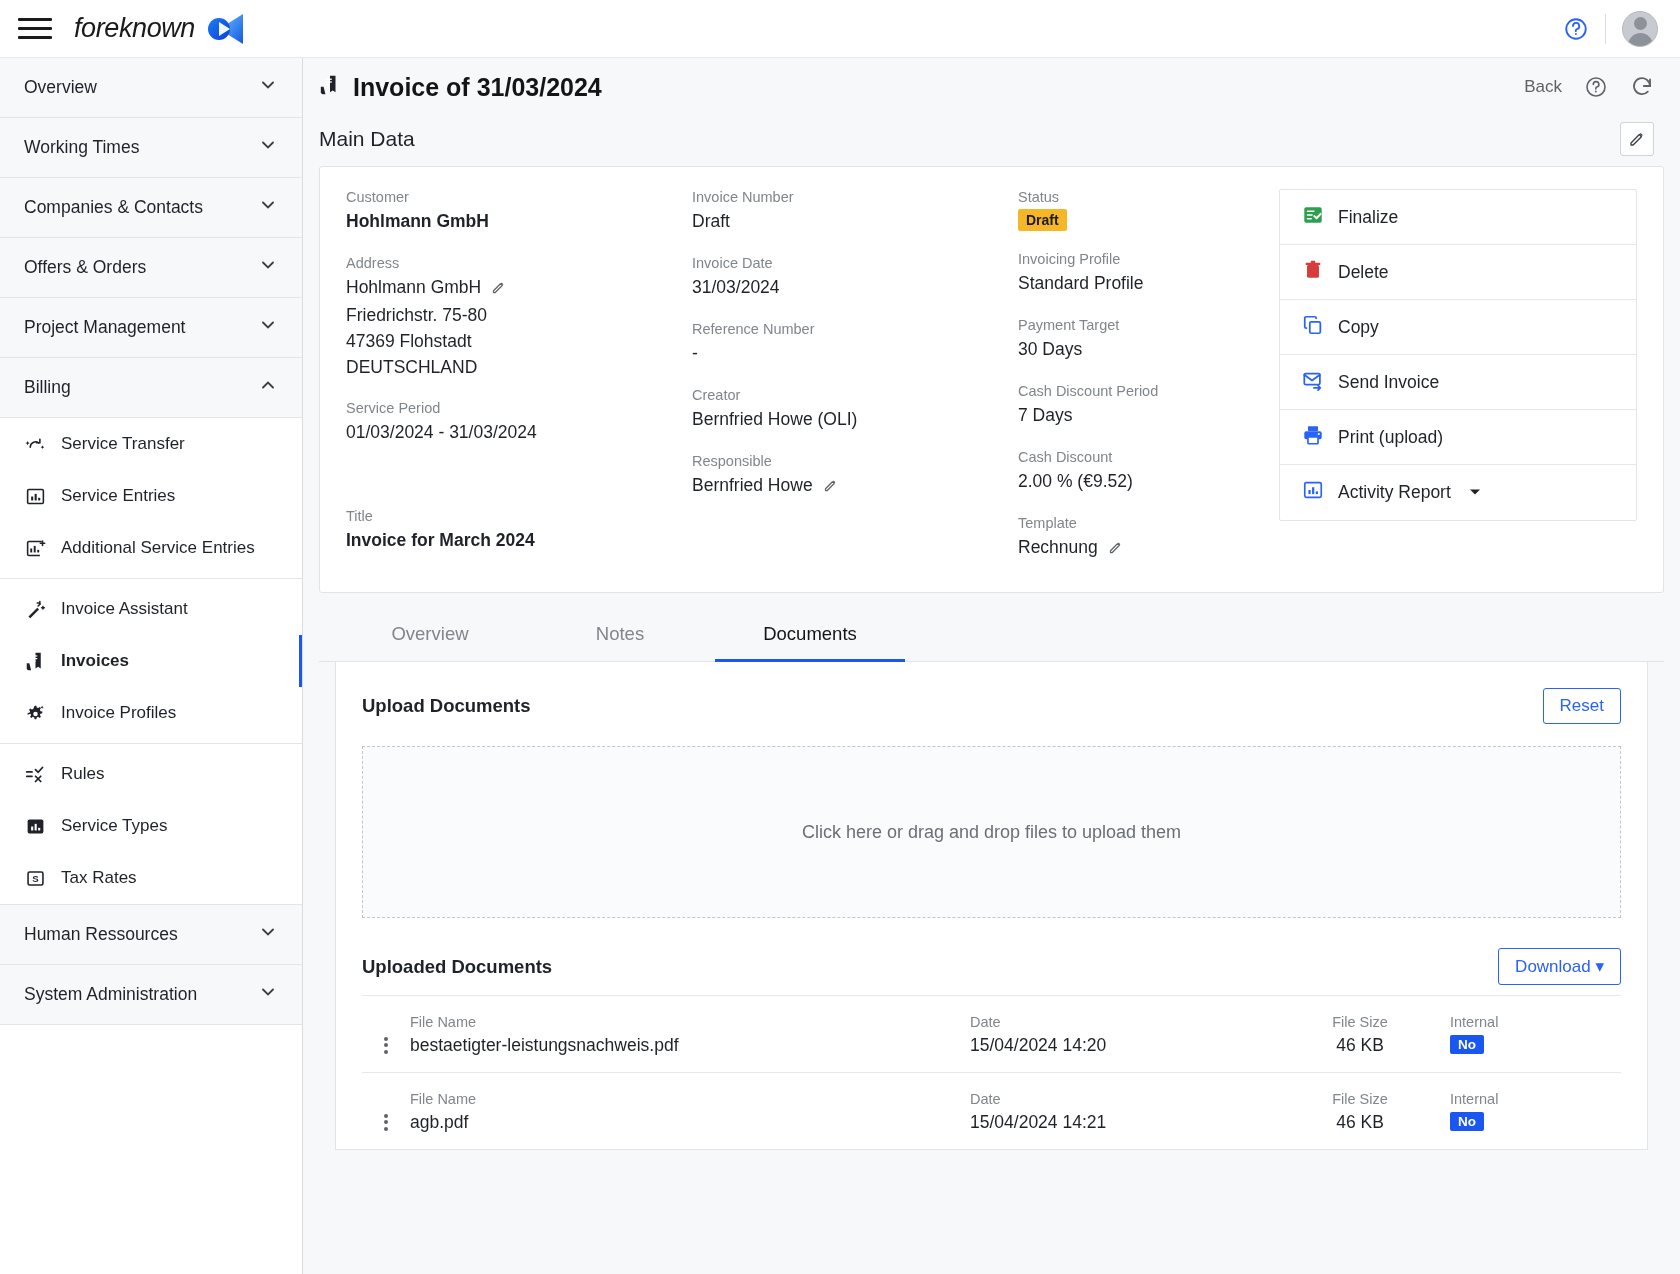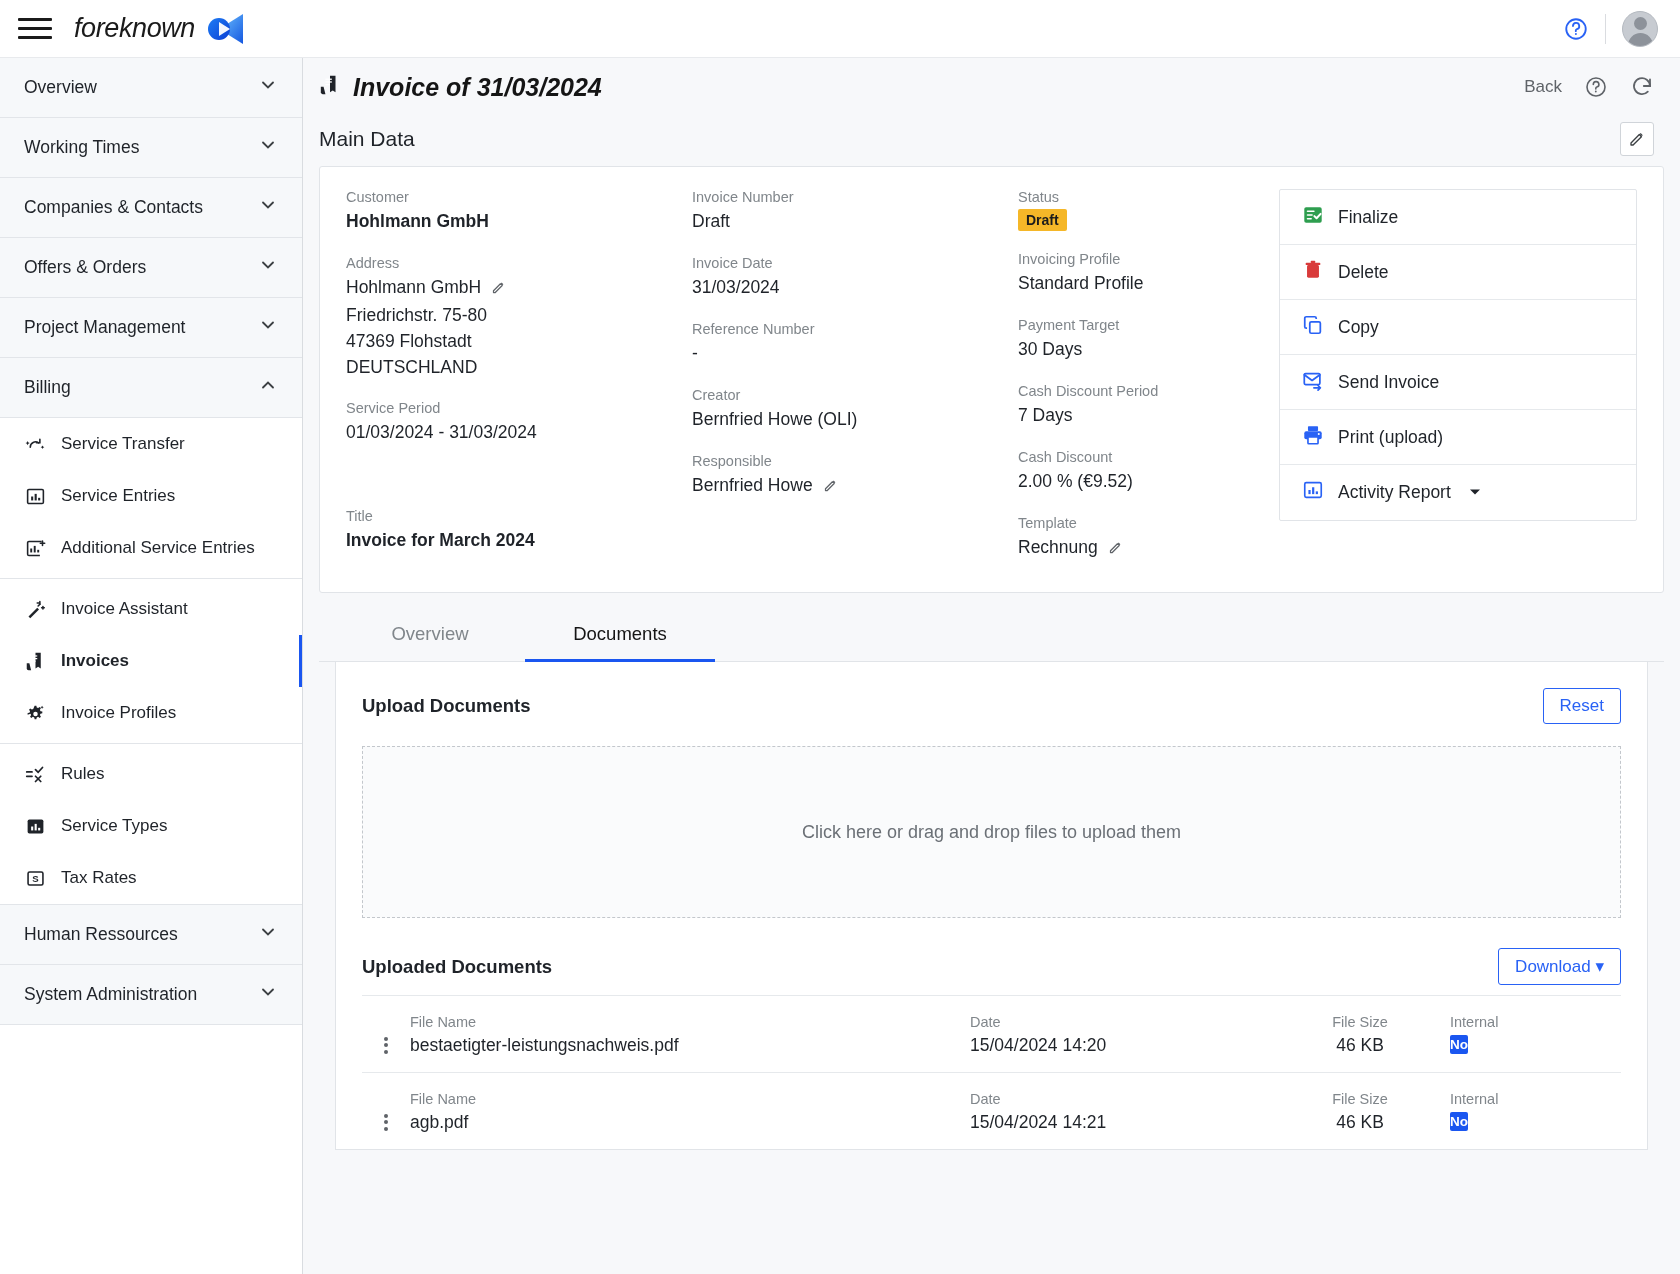--- a/index.html
+++ b/index.html
@@ -80,21 +80,21 @@
     align-items: center; justify-content: center; }
 
   
   .main { flex: 1; min-width: 0; background: #f7f8fa; overflow: hidden;
     display: flex; flex-direction: column; }
   .page-head {
     height: 58px; flex: 0 0 58px; display: flex; align-items: center;
     padding: 0 26px 0 16px; background: #f7f8fa;
   }
   .page-title {
-    font-size: 25px; font-style: italic; font-weight: 700; color: #151515;
+    font-size: 25px; font-weight: 700; color: #151515;
     display: flex; align-items: center; gap: 12px;
   }
   .page-head-right { margin-left: auto; display: flex; align-items: center; gap: 22px; }
   .back-link { font-size: 17px; color: #5f6368; cursor: pointer; }
 
   .section-head {
     display: flex; align-items: center; padding: 6px 26px 10px 16px;
   }
   .section-title { font-size: 21px; color: #1f2329; }
   .edit-sq {
@@ -179,21 +179,21 @@
     background: #5f6368; margin: 2.5px 0; }
   .cell { }
   .c-name { width: 560px; flex: 0 0 560px; }
   .c-date { width: 300px; flex: 0 0 300px; }
   .c-size { width: 180px; flex: 0 0 180px; text-align: center; }
   .c-int  { flex: 1; }
   .cell-h { font-size: 14.5px; color: #80868b; margin-bottom: 5px; }
   .cell-v { font-size: 17.5px; color: #1f2329; }
   .badge-no {
     display: inline-block; background: #1a56f0; color: #ffffff;
-    font-size: 13.5px; font-weight: 700; padding: 2px 0; border-radius: 2px;
+    font-size: 13.5px; font-weight: 700; padding: 2px 8px; border-radius: 2px;
   }
 </style>
 </head>
 <body>
 
 <div class="app">
 
   <div class="topbar">
     <div class="hamburger">
       <i></i>
@@ -648,20 +648,21 @@
                 </div>
 
               </div>
             </div>
 
           </div>
         </div>
 
         <div class="tabs">
           <div class="tab">Overview</div>
+          <div class="tab">Notes</div>
           <div class="tab active">Documents</div>
         </div>
 
         <div class="panel">
 
           <div class="panel-head">
             <span class="panel-title">Upload Documents</span>
             <button class="btn-outline">Reset</button>
           </div>
 

